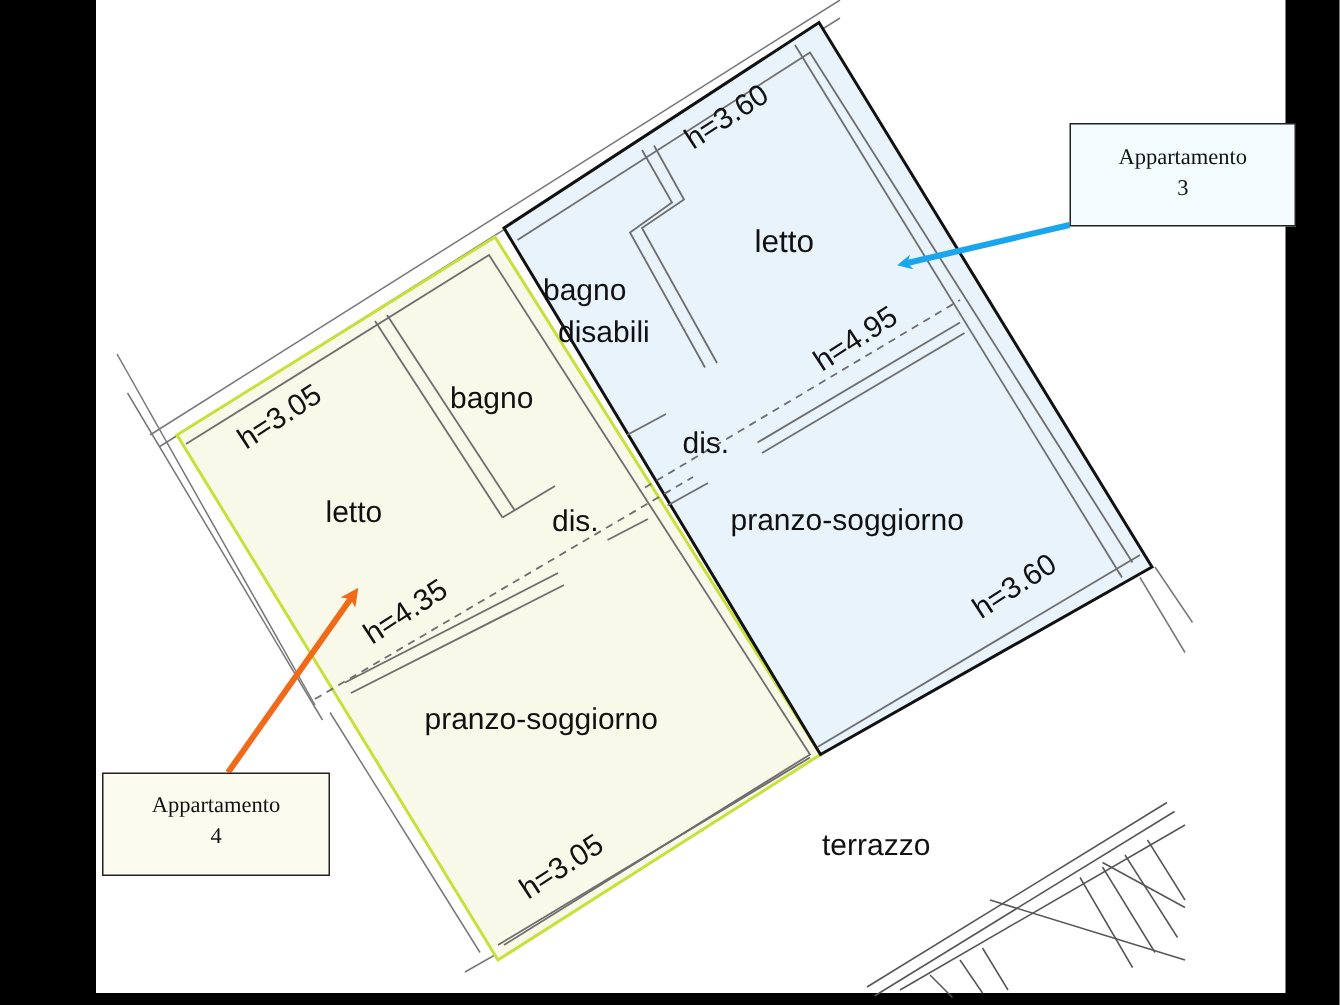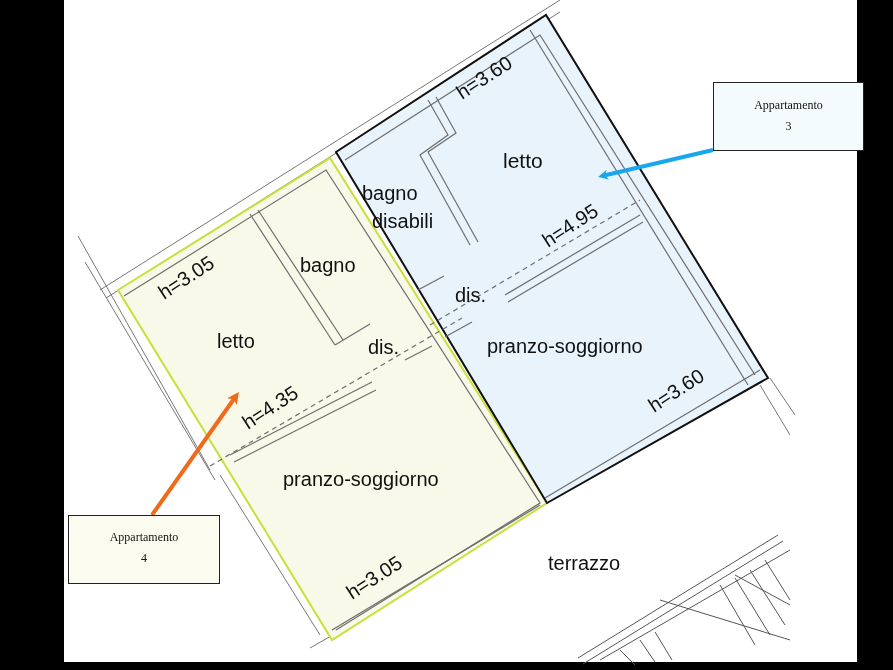--- a/index.html
+++ b/index.html
@@ -1,21 +1,21 @@
 <!DOCTYPE html>
 <html><head>
 <meta charset="utf-8">
 <style>
   html, body { margin:0; padding:0; }
   body { width:893px; height:670px; background:#000; position:relative; overflow:hidden; font-family:"Liberation Sans", sans-serif; }
   #canvas { position:absolute; left:64px; top:0; width:793px; height:662px; background:#ffffff; }
   svg#plan { position:absolute; left:0; top:0; width:893px; height:670px; }
   .lbl { font-family:"Liberation Sans", sans-serif; fill:#111; }
   .callout { position:absolute; background:#f3fbfd; border:1.5px solid #222; text-align:center;
-             font-family:"Liberation Serif", serif; font-size:12px; color:#111; line-height:21px; box-sizing:border-box; }
+             font-family:"Liberation Serif", serif; font-size:15px; color:#111; line-height:21px; box-sizing:border-box; }
   .callout.apt4 { background:#fbfbf0; }
   .callout span { display:block; }
 </style>
 </head>
 <body>
 
 <div id="canvas"></div>
 
 <svg id="plan" viewBox="0 0 893 670">
   <defs>

